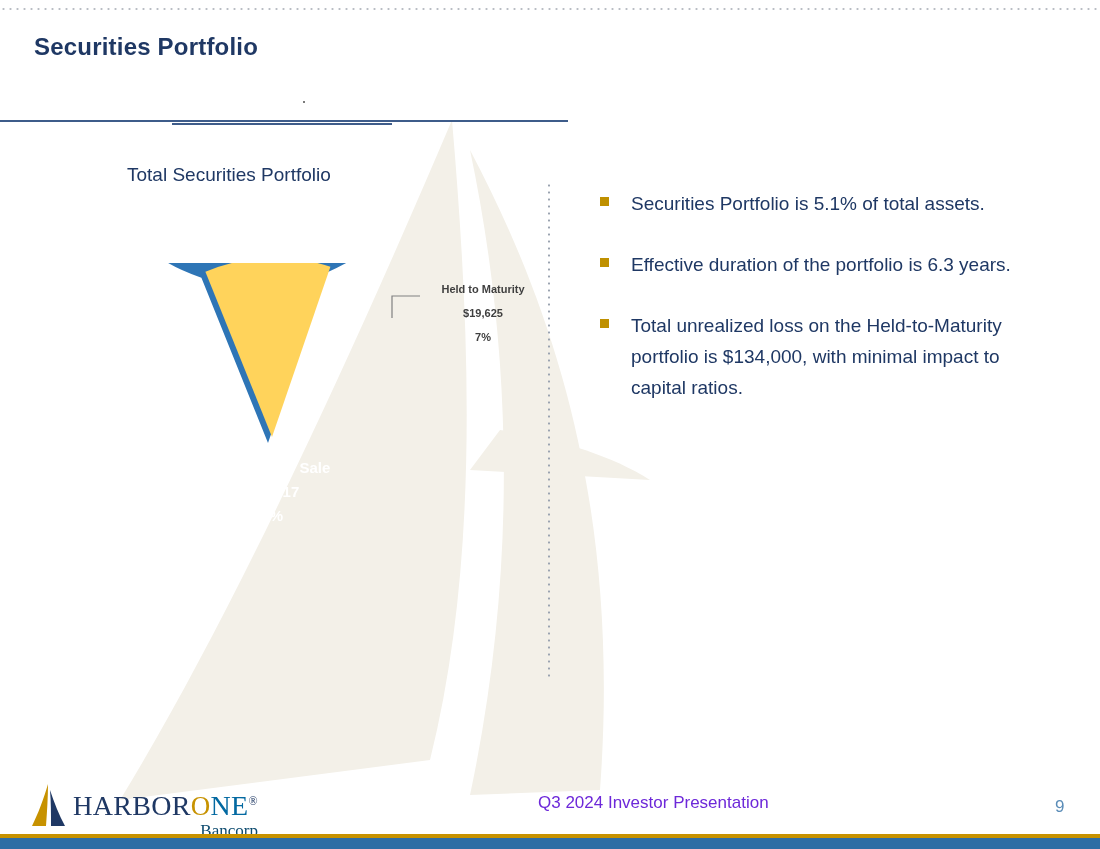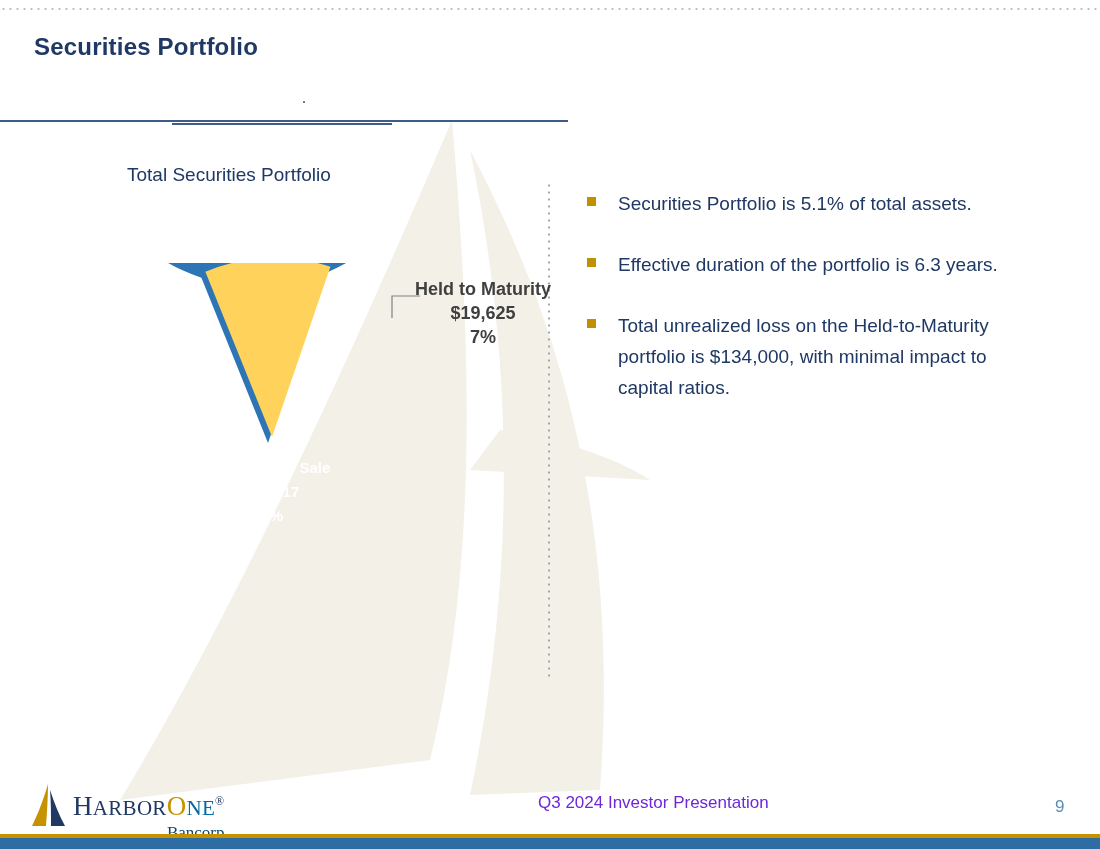--- a/index.html
+++ b/index.html
@@ -117,21 +117,21 @@
     line-height: 24px;
     z-index: 4;
   }
   .pie-label-htm {
     position: absolute;
     left: 408px;
     top: 277px;
     width: 150px;
     text-align: center;
     color: #3f3f3f;
-    font-size: 18px;
+    font-size: 11px;
     font-weight: bold;
     line-height: 24px;
     z-index: 4;
   }
   .leader {
     position: absolute;
     z-index: 4;
     stroke: #808080;
     fill: none;
   }
@@ -145,21 +145,21 @@
     height: 497px;
     z-index: 3;
     background-image: radial-gradient(circle, #9aa3b0 1px, rgba(0,0,0,0) 1.2px);
     background-size: 2px 7px;
     background-repeat: repeat-y;
   }
 
   
   .bullets {
     position: absolute;
-    left: 587px;
+    left: 600px;
     top: 188px;
     width: 450px;
     z-index: 3;
   }
   .bullet {
     display: flex;
     align-items: flex-start;
     margin-bottom: 30px;
   }
   .bullet-marker {
@@ -197,21 +197,21 @@
   }
   .logo-word {
     font-family: "Liberation Serif", serif;
     font-size: 27px;
     color: #1F3864;
     letter-spacing: 0.3px;
     line-height: 28px;
     white-space: nowrap;
   }
   .logo-word .cap { font-size: 27px; }
-  .logo-word .small { font-size: 21px; }
+  .logo-word .small { font-size: 28px; }
   .logo-word .one { color: #0369a1; }
   .logo-word .gold { color: #C79200; }
   .logo-sub {
     font-family: "Liberation Serif", serif;
     font-size: 17px;
     color: #0c4a6e;
     text-align: right;
     line-height: 18px;
     margin-top: 2px;
   }

